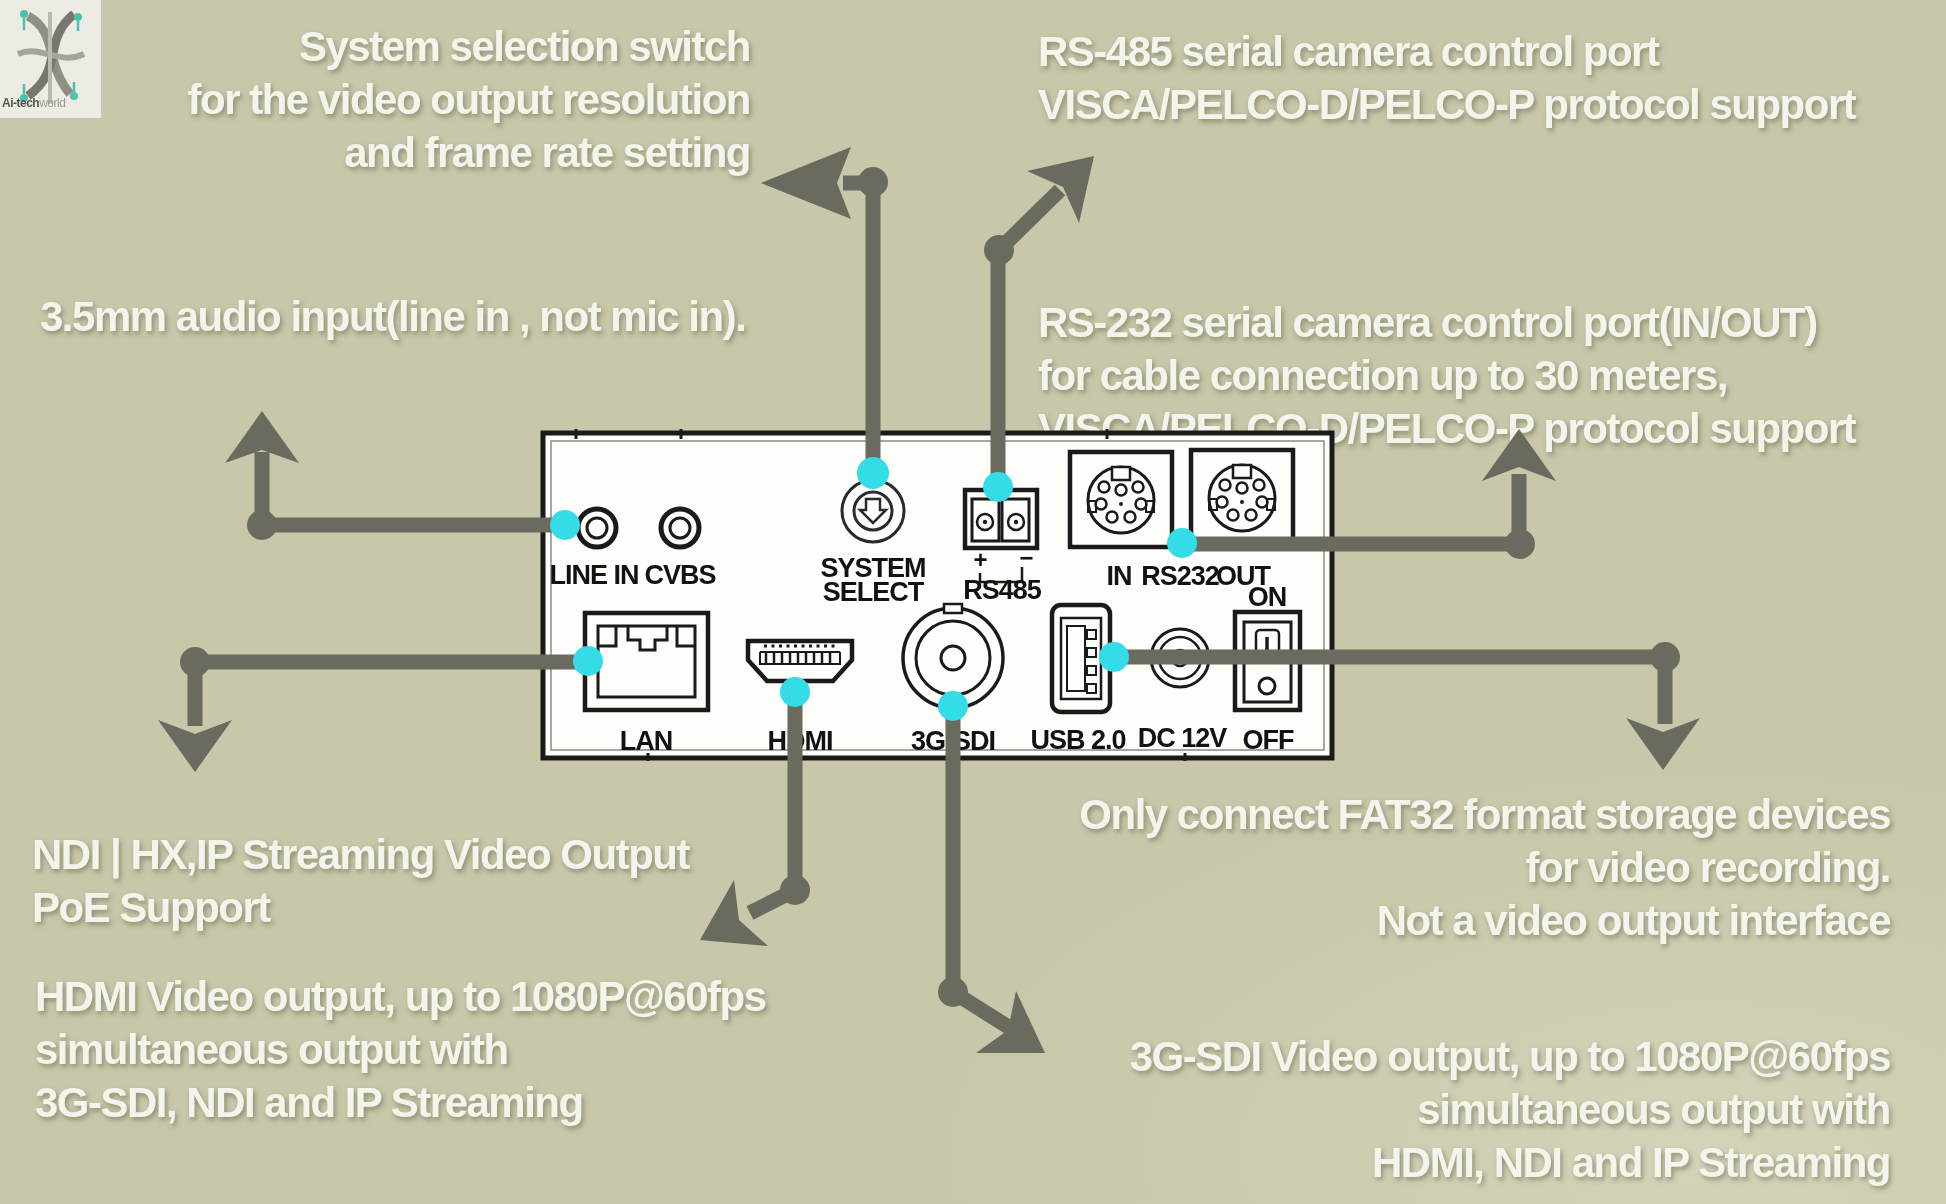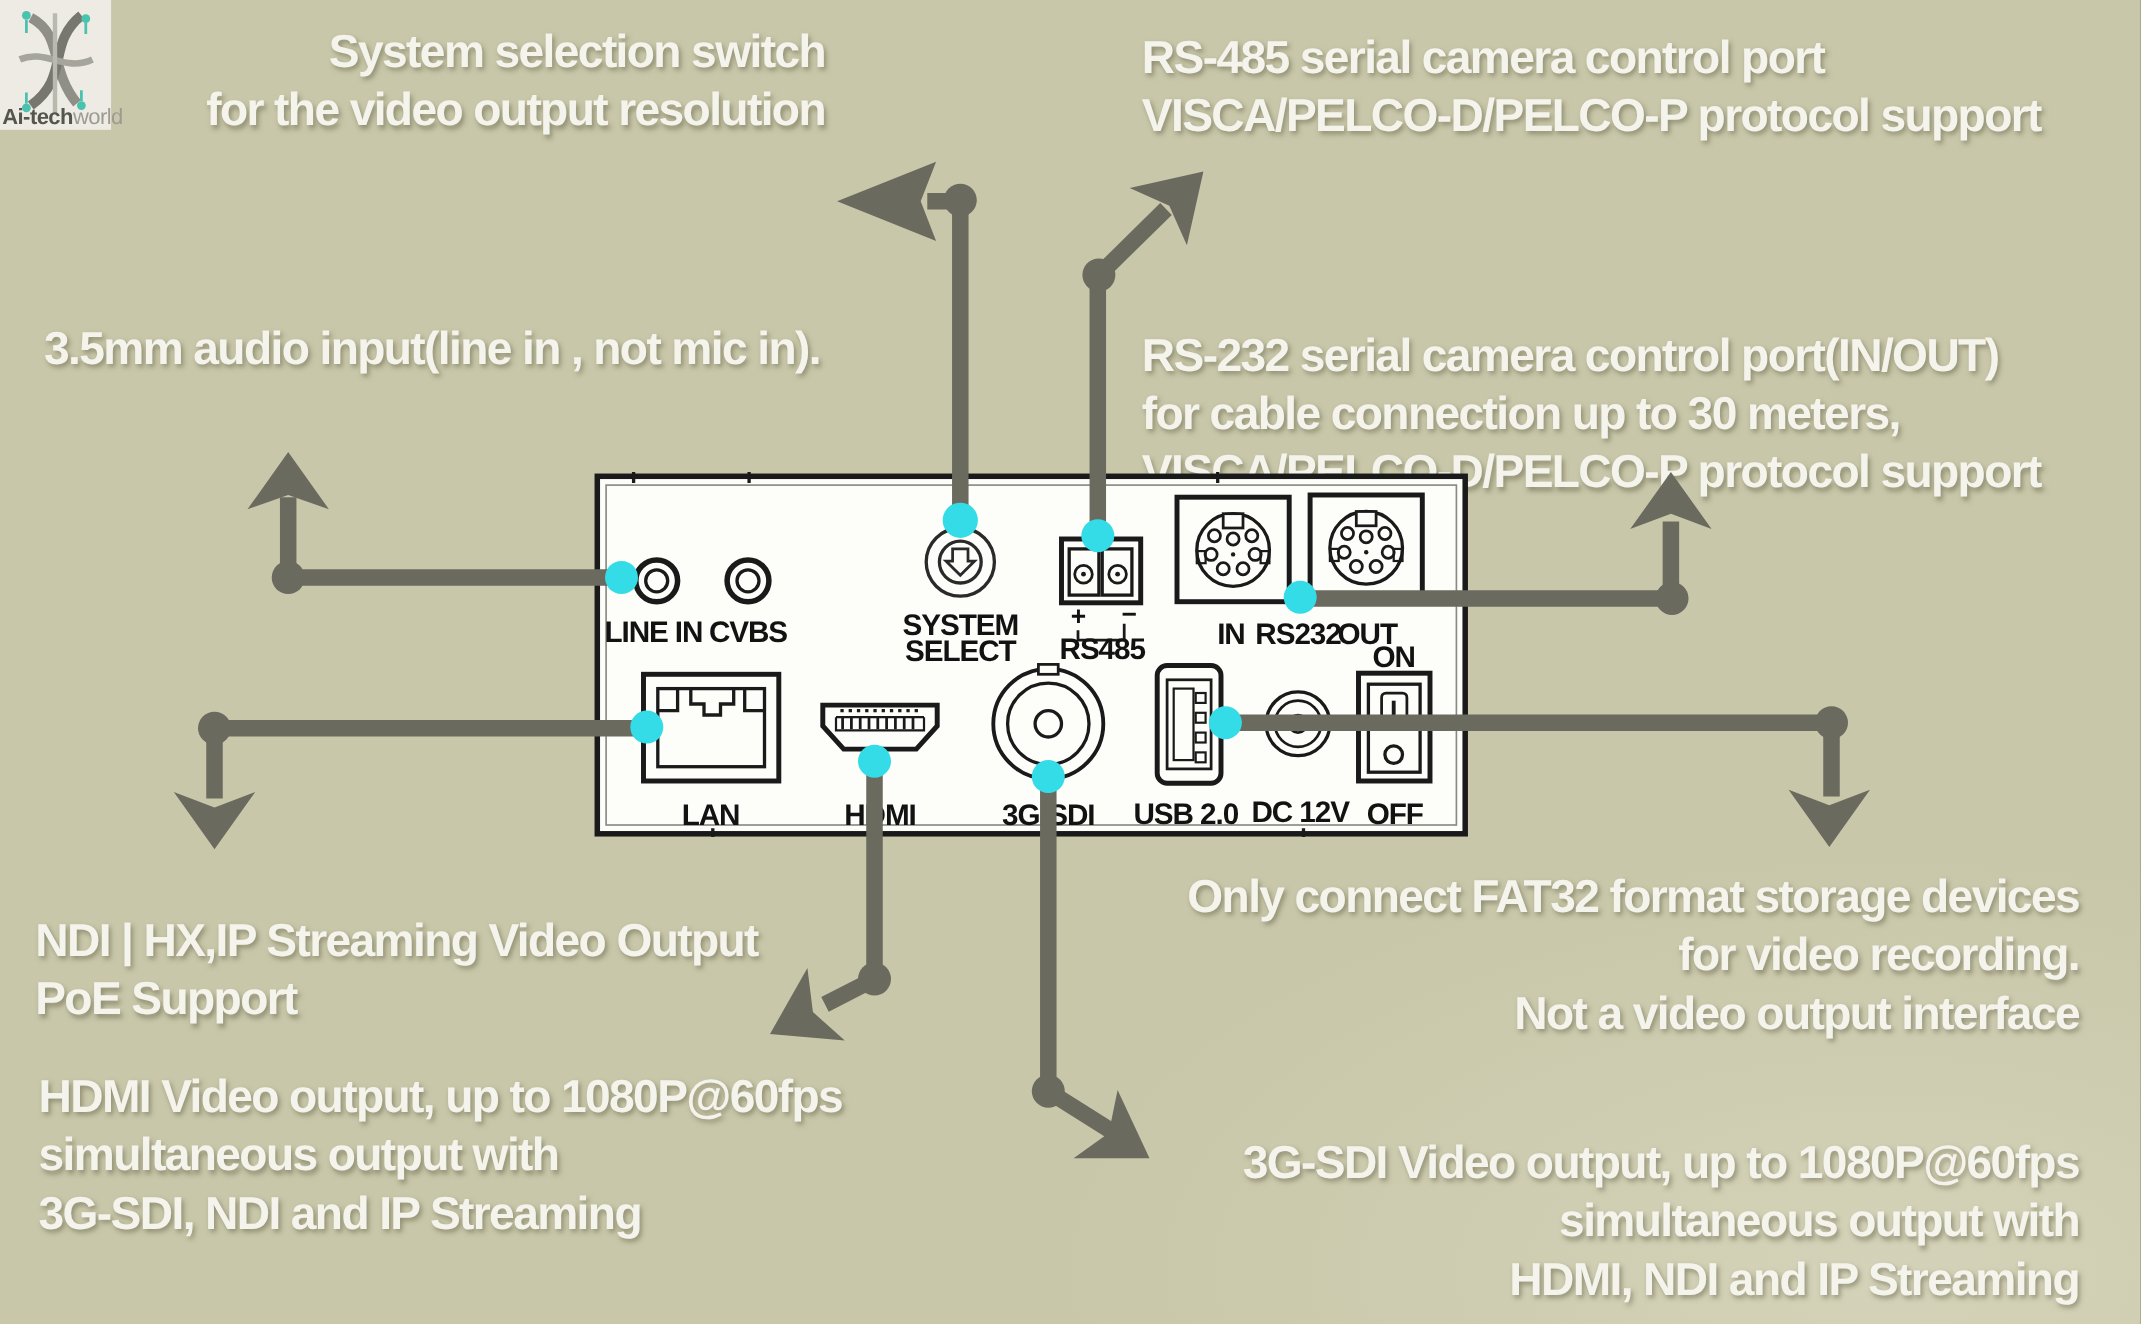--- a/index.html
+++ b/index.html
@@ -15,32 +15,33 @@
     text-shadow:2px 3px 5px rgba(96,94,70,0.55);
   }
   .ann.right{text-align:right;}
   svg text{
     font-family:"Liberation Sans", sans-serif;font-weight:bold;fill:#121212;
     letter-spacing:-1px;
   }
   .port-label{font-size:27px;}
   .pm-label{font-size:24px;}
   .logo-box{position:absolute;left:0;top:0;width:101px;height:118px;background:#edebe3;}
-  .brand{position:absolute;left:2px;top:96px;font-size:20px;letter-spacing:-0.5px;white-space:nowrap;}
+  .brand{position:absolute;left:2px;top:96px;font-size:12px;letter-spacing:-0.5px;white-space:nowrap;}
   .brand .b1{font-weight:bold;color:#55554f;}
   .brand .b2{font-weight:normal;color:#9b9b92;}
 </style>
 </head>
 <body>
 
 <div class="stage">
 
   <div class="ann right" style="top:20px;  right:1196px;">
     <div>System selection switch</div>
     <div>for the video output resolution</div>
+    <div>and frame rate setting</div>
   </div>
 
   <div class="ann" style="top:25px; left:1038px;">
     <div>RS-485 serial camera control port</div>
     <div>VISCA/PELCO-D/PELCO-P protocol support</div>
   </div>
 
   <div class="ann" style="top:290px; left:40px;">
     <div>3.5mm audio input(line in , not mic in).</div>
   </div>

